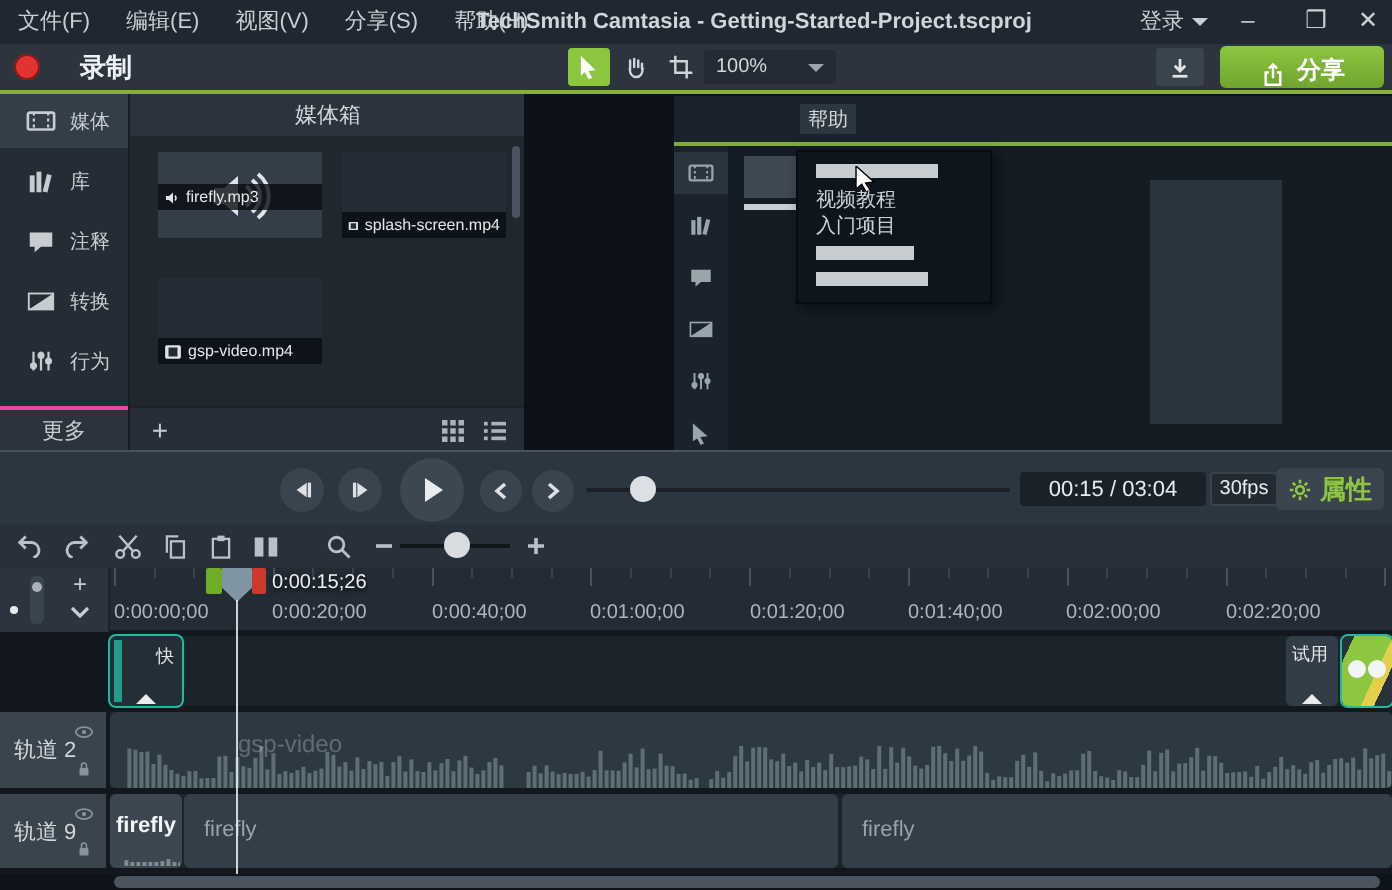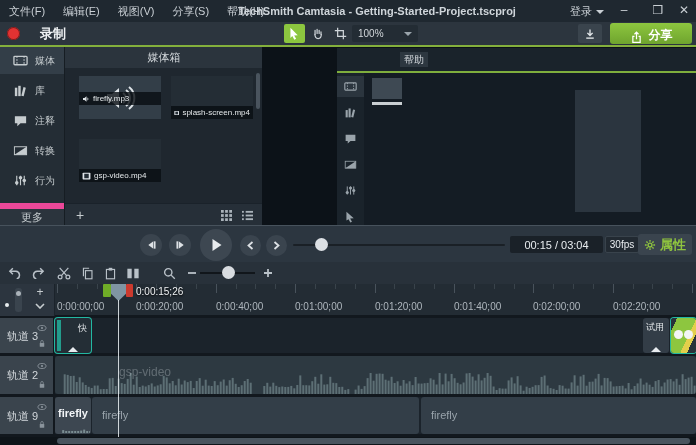--- a/index.html
+++ b/index.html
@@ -28,21 +28,21 @@
   .dl-btn{position:absolute;left:578px;top:2px;width:24px;height:19px;background:#3a444d;border-radius:2px;display:flex;align-items:center;justify-content:center;color:#e3e7ea;}
   .share-btn{position:absolute;left:610px;top:1px;width:82px;height:21px;border-radius:3px;background:linear-gradient(#8dc63f,#6fa42e);display:flex;align-items:flex-end;justify-content:center;gap:6px;color:#fff;font-size:12px;font-weight:bold;}
   .accent-line{left:0;top:45px;width:696px;height:2px;background:#84b03c;}
 
   
   .main{left:0;top:47px;width:696px;height:178px;}
   .sidebar{position:absolute;left:0;top:0;width:64px;height:178px;background:#242d35;}
   .side-item{position:absolute;left:0;width:64px;height:27px;display:flex;align-items:center;padding-left:13px;gap:7px;font-size:10px;color:#c6cccf;}
   .side-item.sel{background:#333e48;}
   .side-item svg{flex:none;}
-  .more-bar{position:absolute;left:0;bottom:0;width:64px;height:22px;background:#2b343d;display:flex;align-items:center;justify-content:center;font-size:11px;color:#c6cccf;border-top:6px solid #ec4899;}
+  .more-bar{position:absolute;left:0;bottom:0;width:64px;height:22px;background:#2b343d;display:flex;align-items:center;justify-content:center;font-size:11px;color:#c6cccf;border-top:2px solid #ec4899;}
 
   .mediabin{position:absolute;left:64px;top:0;width:198px;height:178px;background:#1f272f;border-left:1px solid #161d23;}
   .bin-header{position:absolute;left:0;top:0;width:198px;height:21px;background:#2b343d;display:flex;align-items:center;justify-content:center;font-size:11px;color:#d3d8dc;}
   .thumb{position:absolute;width:82px;height:43px;background:#333e48;display:flex;align-items:center;justify-content:center;}
   .thumb.dark{background:#242d35;}
   .thumb-label{position:absolute;width:82px;height:13px;background:rgba(8,13,17,.8);display:flex;align-items:center;gap:3px;padding:0 3px;font-size:8px;color:#e4e8ea;white-space:nowrap;overflow:hidden;}
   .bin-bottom{position:absolute;left:0;bottom:0;width:198px;height:22px;background:#262f38;border-top:1px solid #1a222a;}
   .plus-btn{position:absolute;left:6px;top:2px;width:18px;height:18px;color:#c6cccf;font-size:14px;line-height:18px;text-align:center;}
   .viewbtn{position:absolute;top:4px;width:15px;height:14px;display:flex;align-items:center;justify-content:center;color:#aab3ba;}
   .bin-scroll{position:absolute;right:2px;top:26px;width:4px;height:36px;background:#4a545e;border-radius:2px;}
@@ -357,20 +357,30 @@
                 </svg>
               </div>
             <div class="vicon" style="top:137px">
                 <svg width="13" height="13" viewBox="0 0 16 16">
                   <path d="M3 2l9 8-4.4.4 2.2 4-2 1-2.2-4L3 13z" fill="currentColor"></path>
                 </svg>
               </div>
           </div>
           <div class="vthumb"></div>
           <div class="vbar"></div>
+          <div class="vmenu">
+            <div class="bar" style="left:9px;top:6px;width:61px"></div>
+            <svg style="position:absolute;left:28px;top:7px" width="11" height="13" viewBox="0 0 11 13">
+                <path d="M1 0l9 8-4.2.5 2.3 3.6-2 .9-2.2-3.8L1 11.5z" fill="#fff" stroke="#000" stroke-width=".7"></path>
+              </svg>
+            <div class="vmenu-text" style="top:17px">视频教程</div>
+            <div class="vmenu-text" style="top:30px">入门项目</div>
+            <div class="bar" style="left:9px;top:47px;width:49px"></div>
+            <div class="bar" style="left:9px;top:60px;width:56px"></div>
+          </div>
           <div class="vpanel"></div>
         </div>
       </div>
     </div>
   </div>
 
   <div class="abs playbar">
     <div class="pb-circle" style="left:140px;top:8px;width:22px;height:22px">
       <svg width="11" height="10" viewBox="0 0 12 10">
           <path d="M8 1L2.5 5 8 9z" fill="currentColor"></path>
@@ -500,35 +510,20 @@
     <span class="ruler-label" style="left:558px">0:02:20;00</span>
     <div class="ph-green"></div>
     <div class="ph-head"></div>
     <div class="ph-red"></div>
     <span class="ph-time">0:00:15;26</span>
   </div>
 
   <div class="abs tracks">
 
     <div class="trow" style="top:2px;height:35px">
-      <div class="thead">
-        <span class="tname">轨道 3</span>
-        <span class="teye">
-            <svg width="10" height="8" viewBox="0 0 16 11">
-              <ellipse cx="8" cy="5.5" rx="6.5" ry="4" fill="none" stroke="currentColor" stroke-width="1.4"></ellipse>
-              <circle cx="8" cy="5.5" r="1.7" fill="currentColor"></circle>
-            </svg>
-          </span>
-        <span class="tlock">
-            <svg width="8" height="9" viewBox="0 0 16 17">
-              <rect x="3.5" y="7.5" width="9" height="7.5" rx="1" fill="currentColor"></rect>
-              <path d="M5.5 7.5V5a2.5 2.5 0 015 0v2.5" fill="none" stroke="currentColor" stroke-width="1.6"></path>
-            </svg>
-          </span>
-      </div>
       <div class="lane">
         <div class="clip selected" style="left:0;top:0;width:36px;height:35px;background:#242e36">
           <div style="position:absolute;left:2px;top:2px;bottom:2px;width:4px;background:rgba(35,184,162,.8)"></div>
           <span class="cliplabel" style="left:23px;top:4px;font-size:9px;color:#dfe3e6">快</span>
           <div class="clip-tri"></div>
         </div>
         <div class="clip" style="left:588px;top:0;width:26px;height:35px;background:#333d47">
           <span class="cliplabel" style="left:3px;top:3px;font-size:9px;color:#e4e8ea">试用</span>
           <div class="clip-tri"></div>
         </div>

